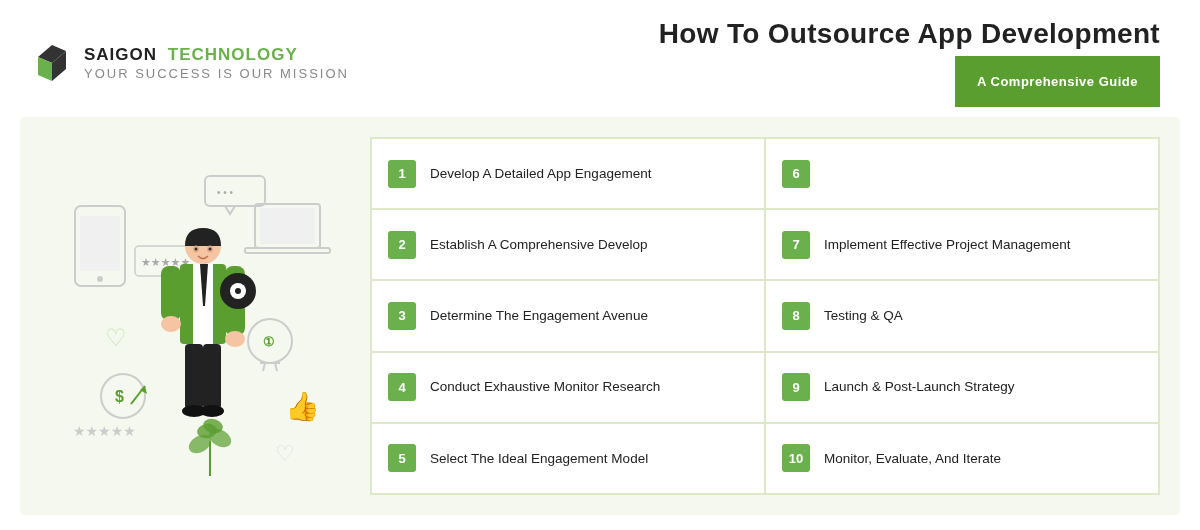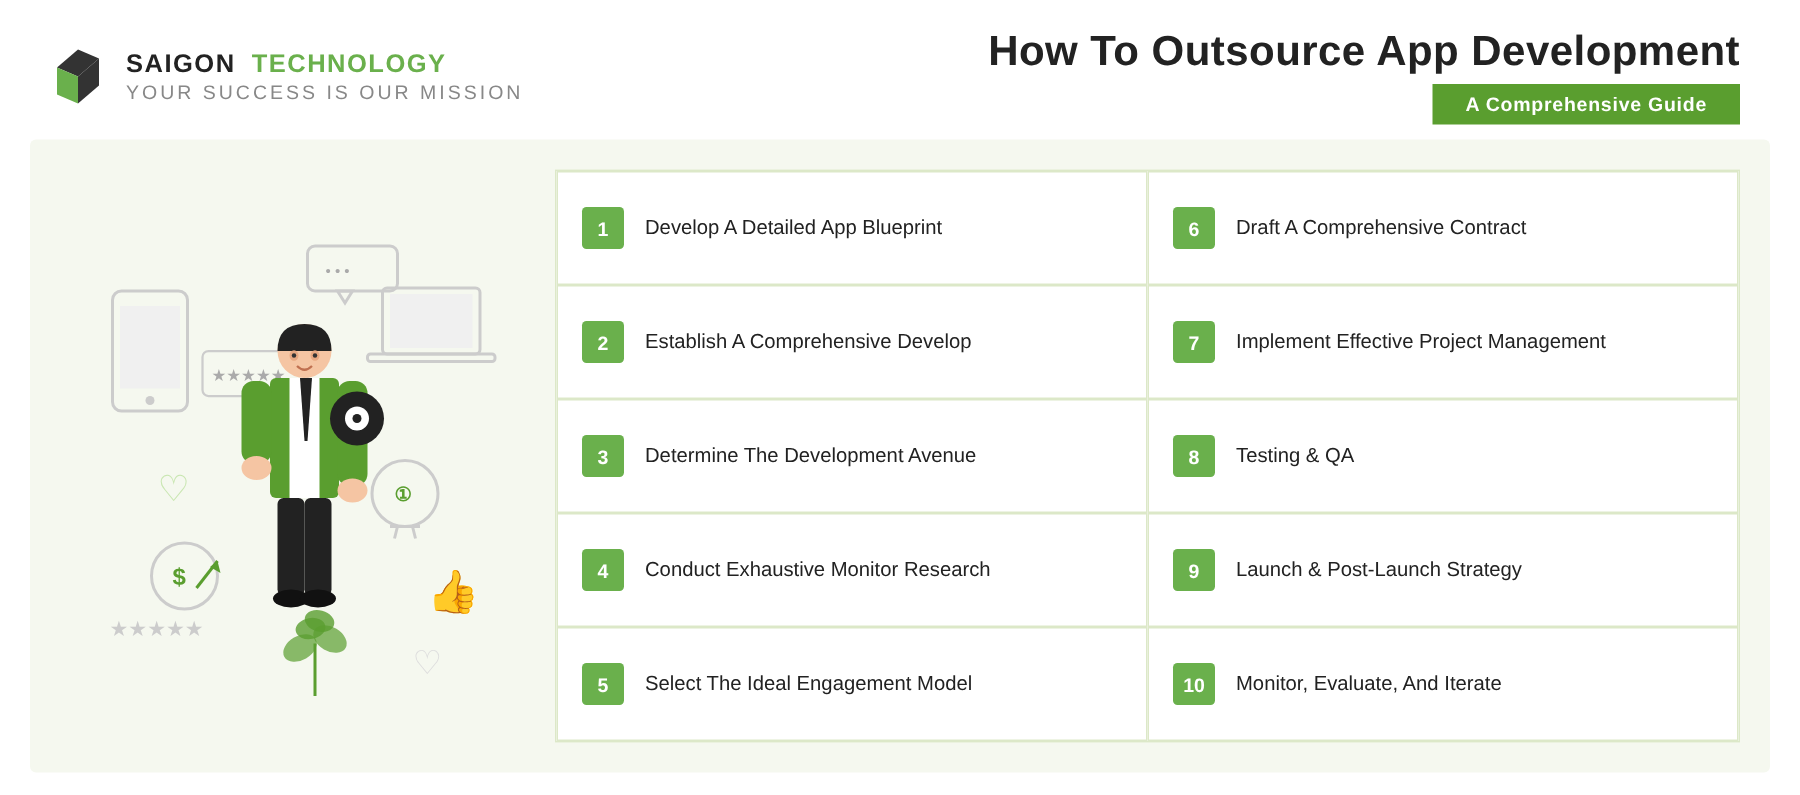--- a/index.html
+++ b/index.html
@@ -77,21 +77,21 @@
       color: #222;
       letter-spacing: 0.3px;
     }
 
     .subtitle-badge {
       display: inline-block;
       background: #5a9e2f;
       color: #fff;
       font-size: 13px;
       font-weight: 700;
-      padding: 6px 22px;
+      padding: 18px 22px;
       margin-top: 6px;
       letter-spacing: 0.5px;
     }
 
     
     .main-content {
       flex: 1;
       background: #f5f8ef;
       margin: 0 20px 15px 20px;
       display: flex;
@@ -265,37 +265,36 @@
 
         <circle cx="183" cy="145" r="18" fill="#222"></circle>
         <circle cx="183" cy="145" r="8" fill="#fff"></circle>
         <circle cx="183" cy="145" r="3" fill="#222"></circle>
       </svg>
     </div>
 
     <div class="steps-container" id="steps-grid">
     <div class="step-item">
           <div class="step-number">1</div>
-          <div class="step-label">Develop A Detailed App Blueprint</div>
+          <div class="step-label">Develop A Detailed App Engagement</div>
         </div>
         <div class="step-item">
           <div class="step-number">6</div>
-          <div class="step-label">Draft A Comprehensive Contract</div>
         </div>
         <div class="step-item">
           <div class="step-number">2</div>
           <div class="step-label">Establish A Comprehensive Develop</div>
         </div>
         <div class="step-item">
           <div class="step-number">7</div>
           <div class="step-label">Implement Effective Project Management</div>
         </div>
         <div class="step-item">
           <div class="step-number">3</div>
-          <div class="step-label">Determine The Development Avenue</div>
+          <div class="step-label">Determine The Engagement Avenue</div>
         </div>
         <div class="step-item">
           <div class="step-number">8</div>
           <div class="step-label">Testing &amp; QA</div>
         </div>
         <div class="step-item">
           <div class="step-number">4</div>
           <div class="step-label">Conduct Exhaustive Monitor Research</div>
         </div>
         <div class="step-item">

